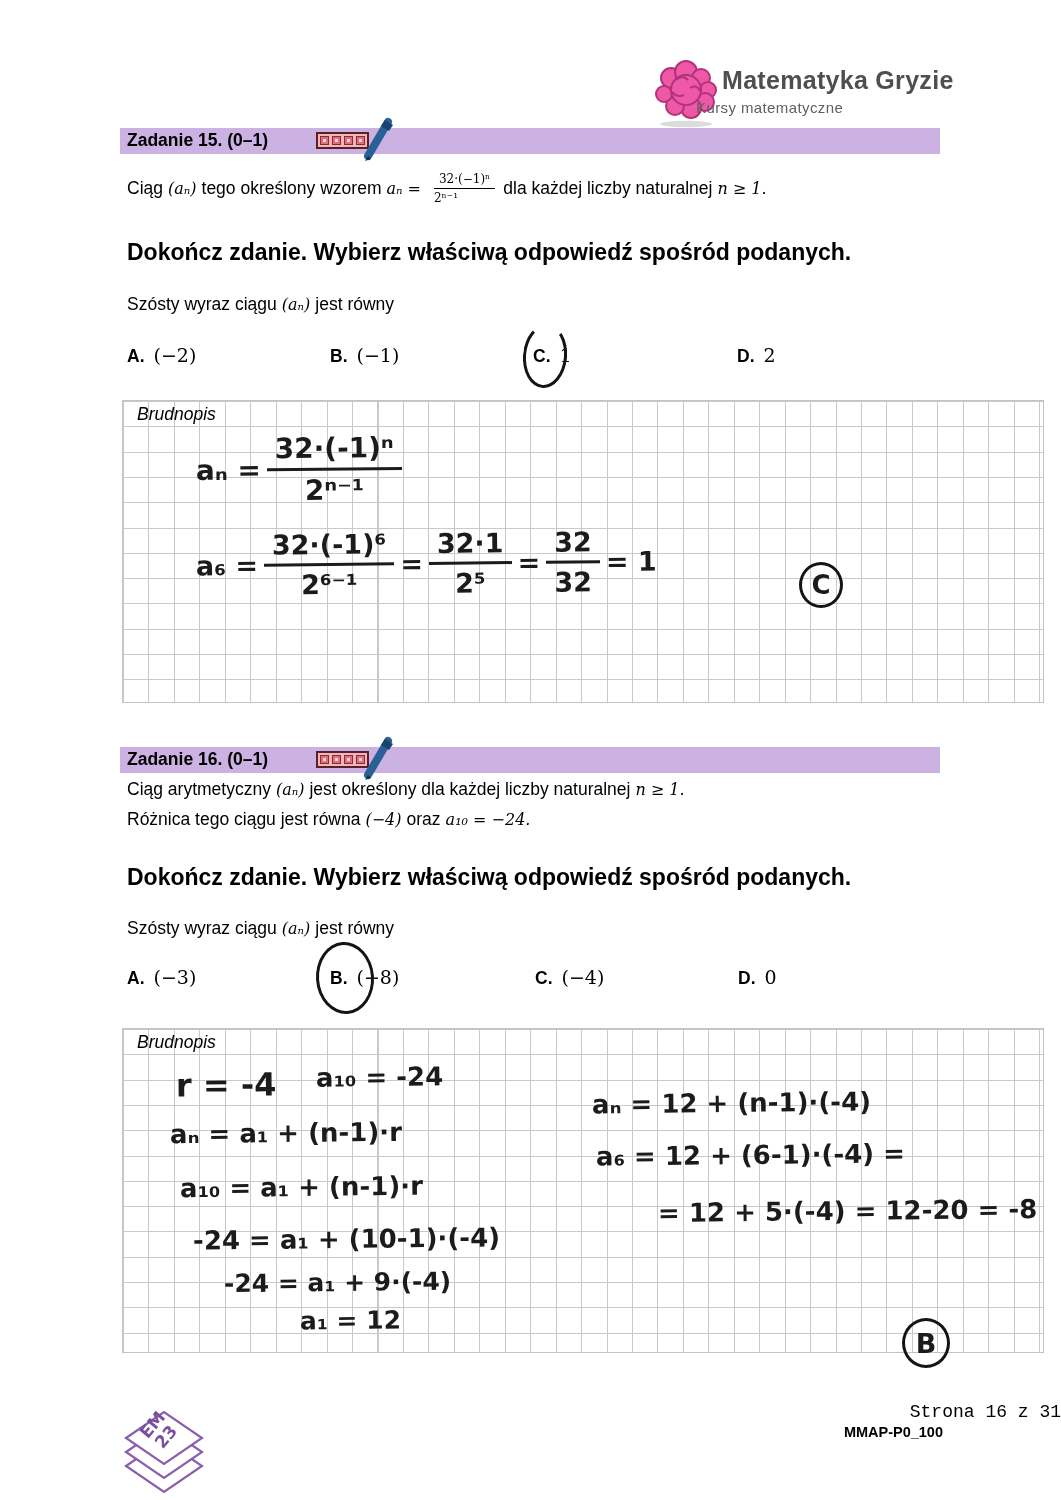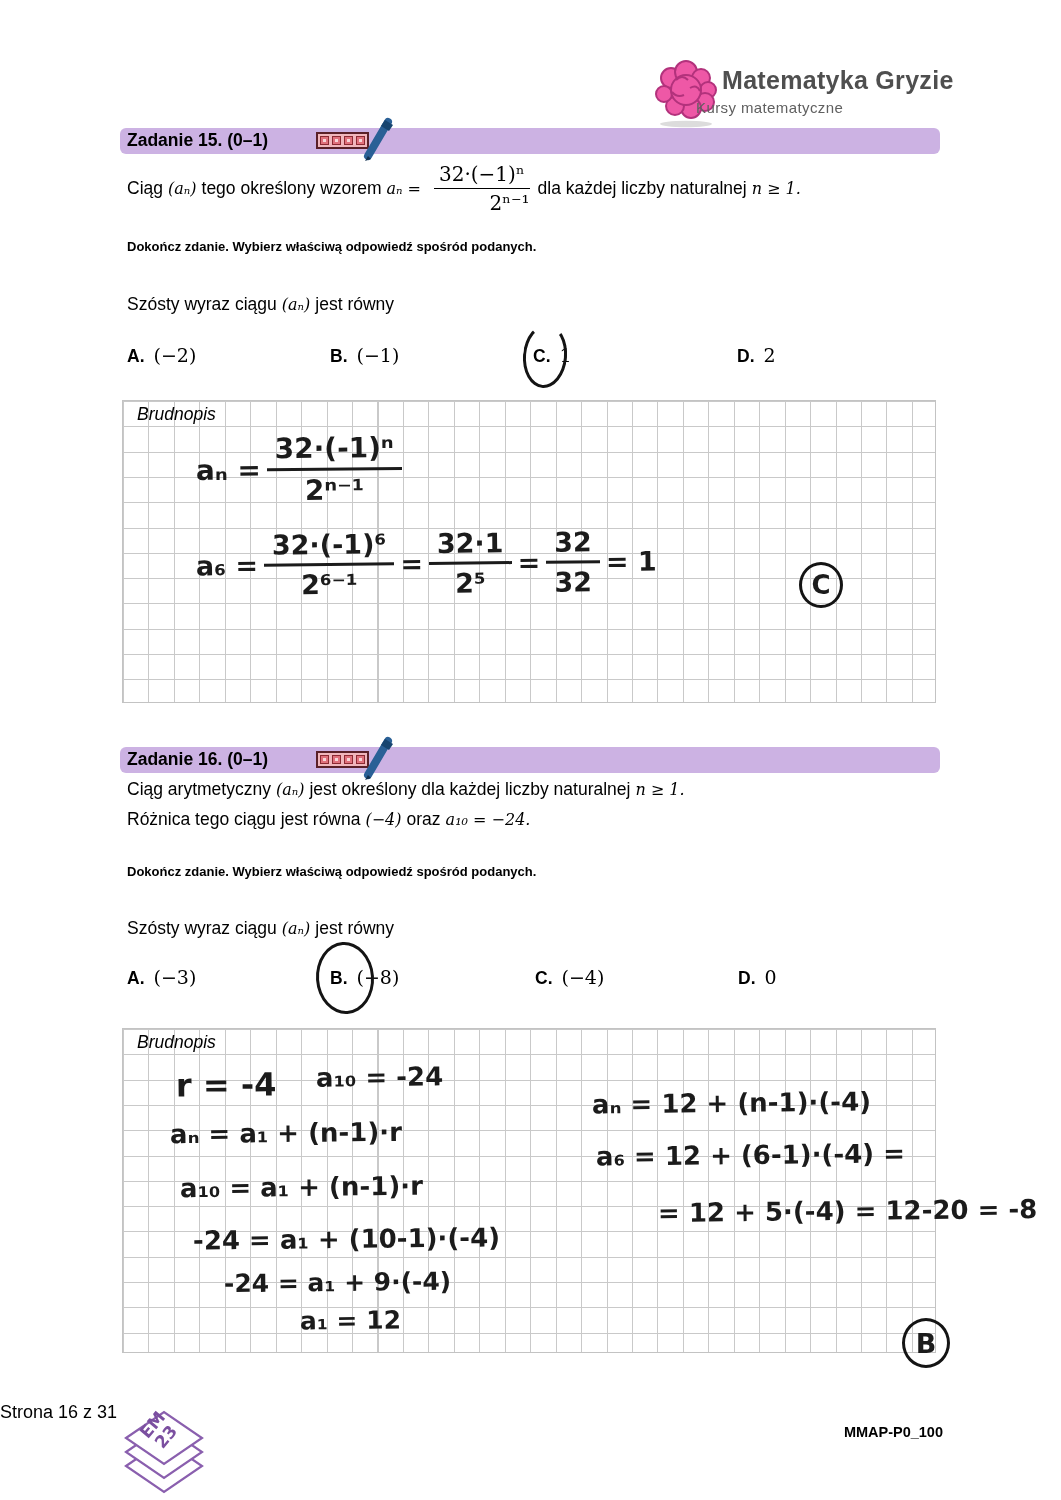--- a/index.html
+++ b/index.html
@@ -7,68 +7,68 @@
          font-family:"Liberation Sans", sans-serif; color:#000; overflow:hidden; }
 
   
   .brand-title { position:absolute; left:722px; top:66px; font-size:25px; font-weight:bold;
                  color:#4f4f4f; letter-spacing:0.3px; }
   .brand-sub   { position:absolute; left:696px; top:99px; font-size:15px; color:#606060;
                  letter-spacing:0.4px; }
   .brain-wrap  { position:absolute; left:650px; top:58px; }
 
   
-  .task-bar { position:absolute; left:120px; width:820px; height:26px; background:#ccb2e3;border-radius:6px; }
+  .task-bar { position:absolute; left:120px; width:820px; height:26px; background:#ccb2e3; }
   .task-bar .task-title { position:absolute; left:7px; top:2px; font-size:17.5px; font-weight:bold; }
   .strip { position:absolute; left:196px; top:4px; display:flex; gap:3px; padding:2px;
            border:2px solid #5a2028; background:#f0b6bc; }
   .strip .sq { width:9px; height:9px; background:#e0717c; border:1px solid #8c2a33; position:relative; }
   .strip .sq::after { content:''; position:absolute; inset:2px; background:#f6d6d8; }
   .pen { position:absolute; left:238px; top:-12px; }
 
   
   .ptext { font-size:17.5px; }
   .mathi { font-family:"DejaVu Serif", serif; font-style:italic; }
-  .bold-line { position:absolute; left:127px; font-size:13px; font-weight:bold; }
+  .bold-line { position:absolute; left:127px; font-size:23px; font-weight:bold; }
   .stmt { position:absolute; left:127px; display:flex; align-items:center; white-space:pre; }
   .stmt .gap { margin:0 5px; }
-  .pfrac { display:inline-flex; flex-direction:column; text-align:right;
-           font-family:"DejaVu Serif", serif; font-size:20px; margin:0 8px; }
+  .pfrac { display:inline-flex; flex-direction:column; text-align:left;
+           font-family:"DejaVu Serif", serif; font-size:12px; margin:0 8px; }
   .pfrac .pnum { padding:0 5px 2px; border-bottom:1.6px solid #000; }
   .pfrac .pden { padding-top:2px; }
 
   
   .ans-row { position:absolute; left:0; top:0; width:1061px; }
   .ans-item { position:absolute; display:flex; align-items:baseline; }
   .ans-label { font-weight:bold; font-size:17.5px; margin-right:9px; }
   .ans-val { font-family:"DejaVu Serif", serif; font-size:19px; }
 
   
   .hand-ellipse { position:absolute; border:3px solid #141414; border-radius:50%; }
 
   
-  .grid { position:absolute; left:122px; width:814px; border:1px solid #c3c3c3;
+  .grid { position:absolute; left:122px; width:922px; border:1px solid #c3c3c3;
           background-image:
             repeating-linear-gradient(to right,  #c9c9c9 0 1px, transparent 1px 25.45px),
             repeating-linear-gradient(to bottom, #c9c9c9 0 1px, transparent 1px 25.3px); padding-left: 18px; }
   .brudnopis { position:absolute; left:14px; top:3px; font-size:17.5px; font-style:italic; }
 
   
   .hw { font-family:"DejaVu Sans", sans-serif; font-weight:bold; color:#1b1b1b; position:absolute;
         white-space:pre; transform:rotate(-0.6deg); }
   .hw-line { display:flex; align-items:center; }
   .hfrac { display:inline-flex; flex-direction:column; text-align:center; margin:0 6px; }
   .hfrac .num { display:block; padding:0 8px 3px; }
   .hfrac .den { display:block; border-top:3px solid #1b1b1b; padding-top:3px; }
   .hw-circle { position:absolute; border:3px solid #141414; border-radius:50%;
                display:flex; align-items:center; justify-content:center;
                font-family:"DejaVu Sans", sans-serif; font-weight:bold; color:#1b1b1b; }
 
   
-  .page-num { position:absolute; left:0; right:0; top:1402px; text-align:left; font-size:18px; }
+  .page-num { position:absolute; left:0; right:0; top:1402px; text-align:right; font-size:18px;font-family:Liberation Mono, monospace; }
   .doc-code { position:absolute; right:118px; top:1424px; font-size:14.5px; font-weight:bold; }
   .stamp { position:absolute; left:108px; top:1390px; }
 </style>
 </head>
 <body>
 
 <div class="brain-wrap">
   <svg width="72" height="72" viewBox="0 0 72 72">
     <g fill="#ee58a6" stroke="#b2327c" stroke-width="2">
       <circle cx="21" cy="20" r="10"></circle>

